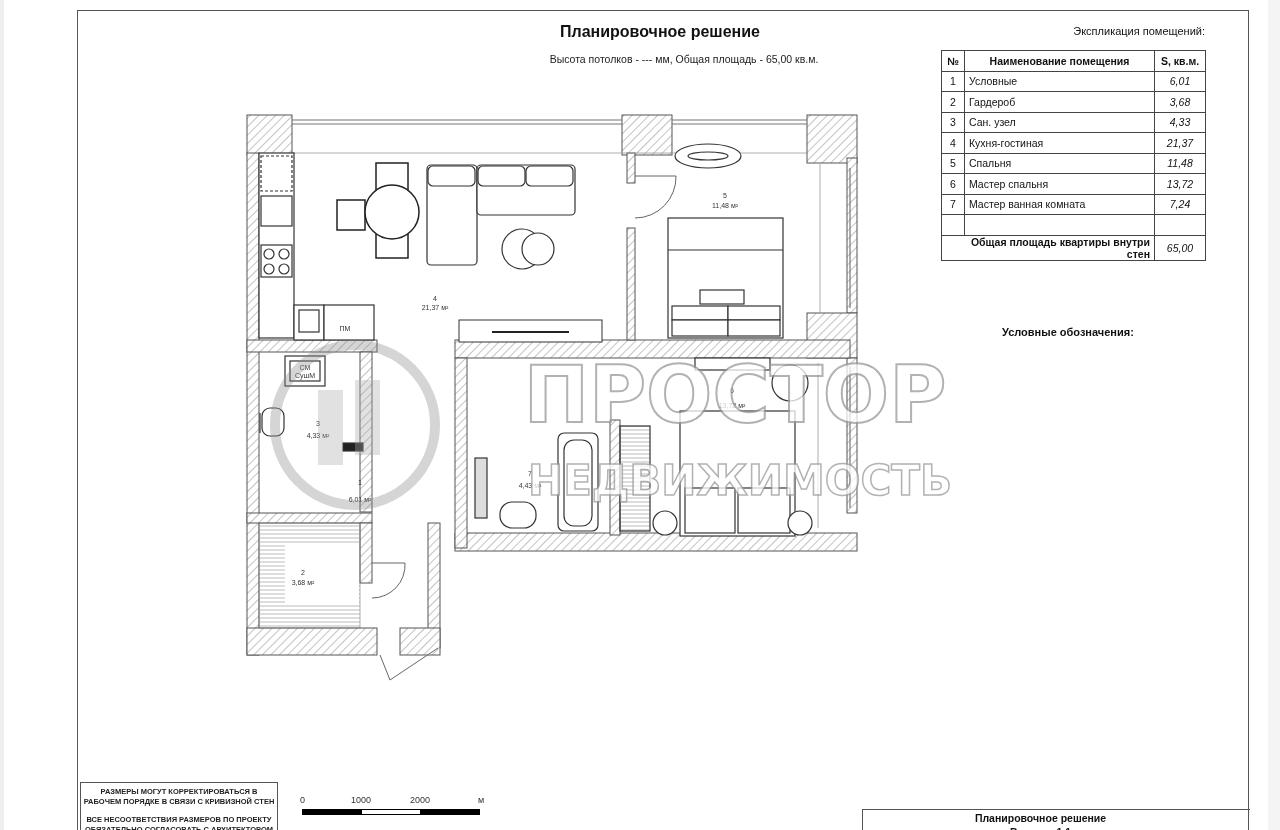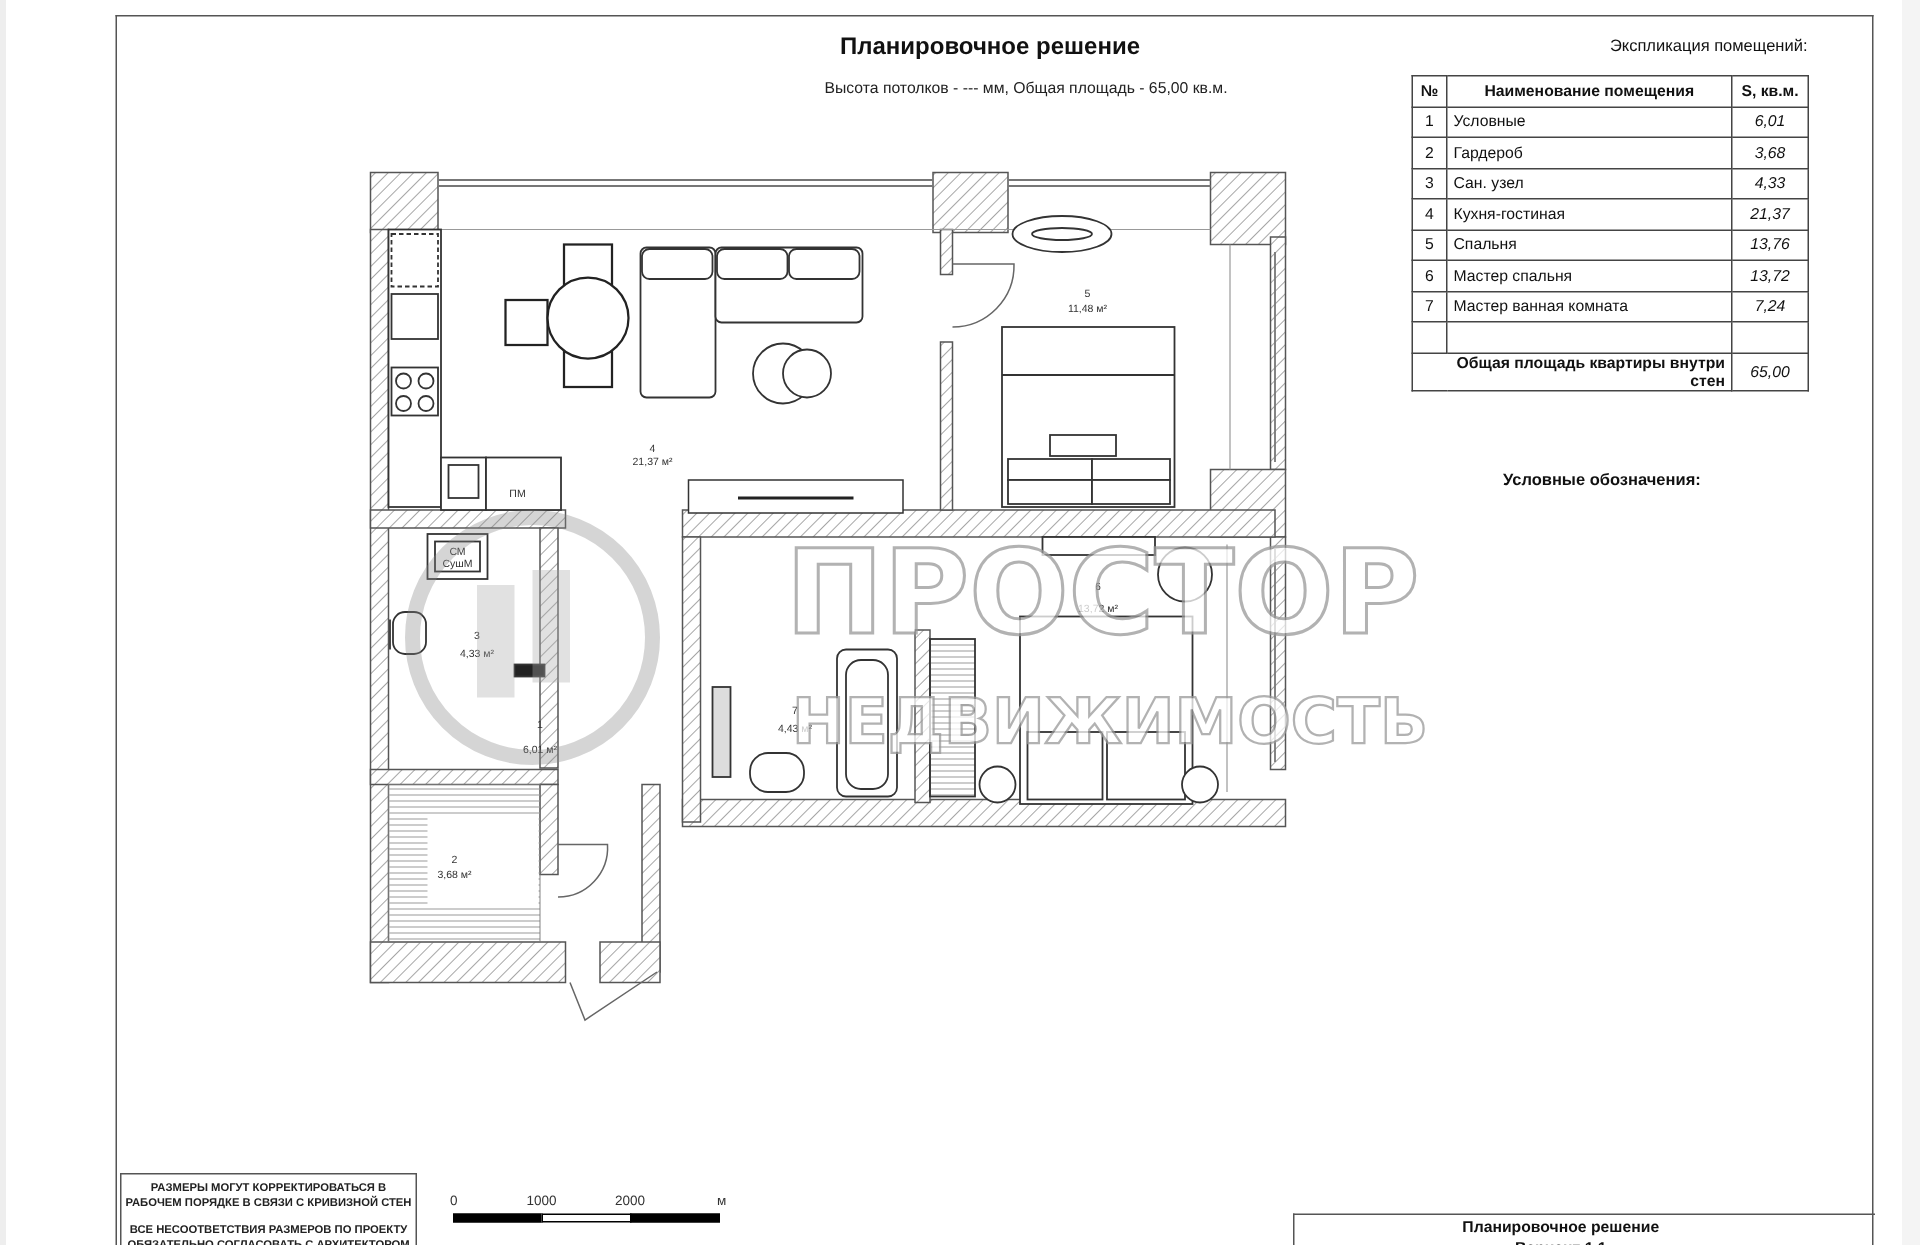--- a/index.html
+++ b/index.html
@@ -9,21 +9,21 @@
   .rightshade{position:absolute;right:0;top:0;width:12px;height:830px;background:#f4f4f4;}
   .title{position:absolute;left:500px;top:23px;width:320px;text-align:center;font-size:16px;font-weight:bold;}
   .subtitle{position:absolute;left:504px;top:53px;width:360px;text-align:center;font-size:10.5px;color:#222;}
   .expl-title{position:absolute;left:940px;top:25px;width:265px;text-align:right;font-size:11px;font-weight:normal;}
   table.expl{position:absolute;left:941px;top:50px;width:265px;border-collapse:collapse;font-size:10.5px;}
   table.expl td, table.expl th{border:1px solid #444;height:19.5px;padding:0 4px;}
   table.expl th{font-weight:bold;}
   table.expl td.num{text-align:center;width:14px;}
   table.expl td.area{text-align:center;width:42px;font-style:italic;}
   table.expl td.total{font-weight:bold;text-align:right;}
-  .legend-title{position:absolute;left:1002px;top:314px;font-size:11px;font-weight:bold;}
+  .legend-title{position:absolute;left:1002px;top:326px;font-size:11px;font-weight:bold;}
   .note-box{position:absolute;left:80px;top:782px;width:198px;height:60px;border:1.5px solid #555;box-sizing:border-box;font-size:7.5px;font-weight:bold;text-align:center;line-height:10px;padding-top:4px;color:#222;}
   .note-box p{margin:0 0 8px 0;}
   .scale{position:absolute;left:298px;top:795px;width:200px;height:30px;}
   .scale .lbl{position:absolute;top:0;font-size:9px;color:#333;}
   .scale .bar{position:absolute;top:14px;height:6px;border:1px solid #000;box-sizing:border-box;}
   .stamp{position:absolute;left:862px;top:809px;width:388px;height:30px;border-top:1.5px solid #555;border-left:1.5px solid #555;box-sizing:border-box;}
   .stamp .t{position:absolute;left:0;top:2px;width:355px;text-align:center;font-size:10.5px;font-weight:bold;}
   .stamp .t2{position:absolute;left:0;top:16px;width:355px;text-align:center;font-size:10.5px;font-weight:bold;}
   .stamp .sheet{position:absolute;left:355px;top:0;width:32px;height:14px;border-left:1px solid #555;border-bottom:1px solid #555;font-size:8.5px;font-style:italic;text-align:center;line-height:14px;color:#444;margin-top:36px;}
   .plan{position:absolute;left:240px;top:108px;}
@@ -64,21 +64,21 @@
         <td class="area">4,33</td>
       </tr>
   <tr>
         <td class="num">4</td>
         <td>Кухня-гостиная</td>
         <td class="area">21,37</td>
       </tr>
   <tr>
         <td class="num">5</td>
         <td>Спальня</td>
-        <td class="area">13,76</td>
+        <td class="area">11,48</td>
       </tr>
   <tr>
         <td class="num">6</td>
         <td>Мастер спальня</td>
         <td class="area">13,72</td>
       </tr>
   <tr>
         <td class="num">7</td>
         <td>Мастер ванная комната</td>
         <td class="area">7,24</td>

